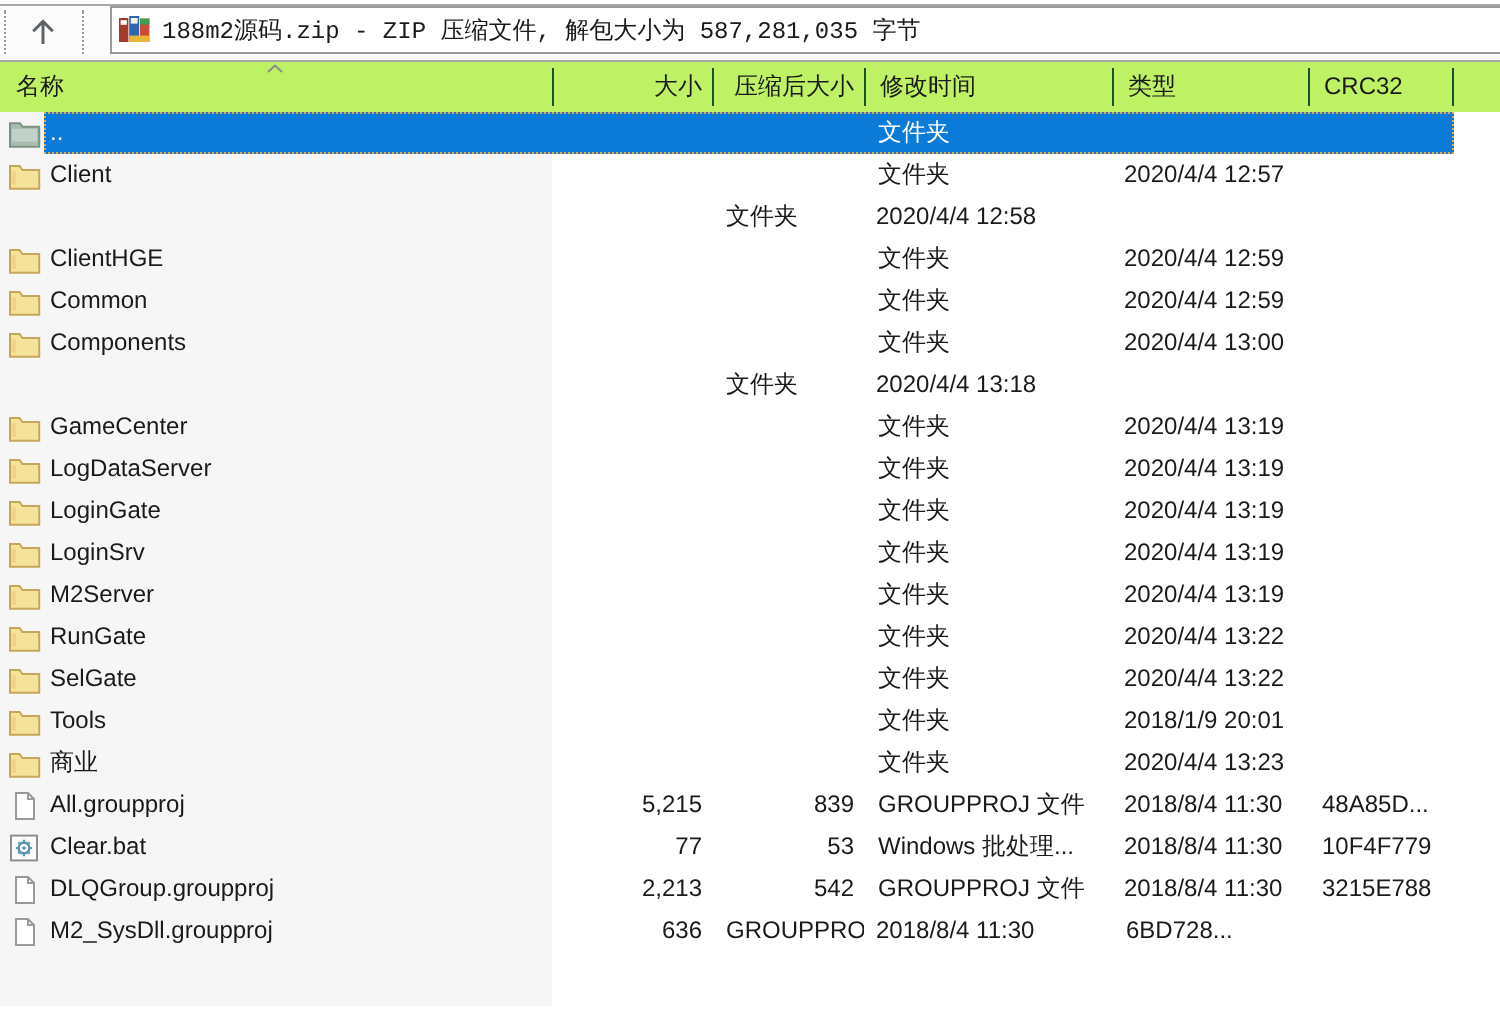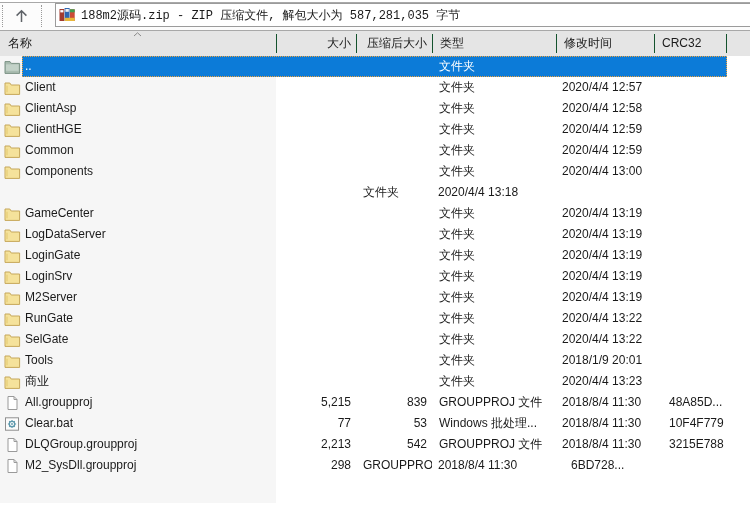--- a/index.html
+++ b/index.html
@@ -19,21 +19,21 @@
     display:flex;align-items:center;justify-content:center;
   }
   .address{
     position:absolute;left:55px;top:3px;width:700px;height:24px;
     border:1px solid #9b9b9b;background:#fff;box-sizing:border-box;
     display:flex;align-items:center;gap:5px;padding-left:3px;
     white-space:nowrap;overflow:hidden;
   }
   
   .colheader{
-    position:relative;height:25px;background:#e5e5e5;
+    position:relative;height:25px;background:#bef264;
     display:grid;grid-template-columns:276px 80px 76px 124px 98px 72px 1fr;
     align-items:center;
   }
   .hcell{height:19px;line-height:19px;border-left:1px solid #14532d;overflow:hidden;white-space:nowrap;}
   .hcell.first{border-left:none;padding-left:8px;}
   .hcell.r{text-align:right;padding-right:5px;}
   .hcell.l{padding-left:7px;}
   .sort-caret{position:absolute;left:133px;top:1px;line-height:0;}
   
   .list{position:relative;height:447px;background:#fff;overflow:hidden;}
@@ -41,21 +41,21 @@
   .row{
     position:relative;height:21px;line-height:21px;
     display:grid;grid-template-columns:276px 80px 76px 124px 98px 72px 1fr;
   }
   .cell{position:relative;z-index:1;white-space:nowrap;overflow:hidden;}
   .name-cell{display:flex;align-items:center;padding-left:4px;}
   .name-cell .ic{width:17px;height:16px;flex:0 0 17px;margin-right:4px;line-height:0;}
   .num{text-align:right;padding-right:5px;}
   .type-cell{padding-left:7px;}
   .mod-cell{padding-left:6px;}
-  .crc-cell{padding-left:7px;margin-left:8px;}
+  .crc-cell{padding-left:7px;}
   .selbg{
     position:absolute;left:22px;right:23px;top:0;bottom:0;z-index:0;
     background:#0c7bd8;border:1px dotted #eda33f;box-sizing:border-box;
   }
   .row.selected .name-cell,.row.selected .type-cell,
   .row.selected .num,.row.selected .mod-cell,.row.selected .crc-cell{color:#fff;}
   svg{display:block;}
 </style>
 </head>
 <body>
@@ -89,22 +89,22 @@
 
 <div class="colheader">
   <span class="sort-caret">
     <svg width="9" height="5" viewBox="0 0 9 5">
       <path d="M1 4 L4.5 0.8 L8 4" fill="none" stroke="#8a8a8a" stroke-width="1"></path>
     </svg>
   </span>
   <div class="hcell first">名称</div>
   <div class="hcell r">大小</div>
   <div class="hcell r">压缩后大小</div>
+  <div class="hcell l">修改时间</div>
   <div class="hcell l">类型</div>
-  <div class="hcell l">修改时间</div>
   <div class="hcell l">CRC32</div>
   <div class="hcell"></div>
 </div>
 
 <div class="list">
   <div class="name-shade"></div>
   <div id="rows">
       <div class="row selected">
         <div class="selbg"></div>
         <div class="cell name-cell">
@@ -134,29 +134,20 @@
           <span>Client</span>
         </div>
         <div class="cell num size-cell"></div>
         <div class="cell num packed-cell"></div>
         <div class="cell type-cell">文件夹</div>
         <div class="cell mod-cell">2020/4/4 12:57</div>
         <div class="cell crc-cell"></div>
         <div class="cell"></div>
       </div>
       <div class="row">
-        <div class="cell name-cell">
-          <span class="ic">
-            <svg width="17" height="16" viewBox="0 0 17 16">
-              <path d="M1 3 h4.8 l1.4 2 H15.6 v9.4 H1 z" fill="#f5e29b" stroke="#c6a75a" stroke-width="1"></path>
-              <rect x="1.7" y="5.7" width="2.3" height="6.6" fill="#ecd584"></rect>
-            </svg>
-          </span>
-          <span>ClientAsp</span>
-        </div>
         <div class="cell num size-cell"></div>
         <div class="cell num packed-cell"></div>
         <div class="cell type-cell">文件夹</div>
         <div class="cell mod-cell">2020/4/4 12:58</div>
         <div class="cell crc-cell"></div>
         <div class="cell"></div>
       </div>
       <div class="row">
         <div class="cell name-cell">
           <span class="ic">
@@ -427,20 +418,20 @@
       <div class="row">
         <div class="cell name-cell">
           <span class="ic">
             <svg width="17" height="16" viewBox="0 0 17 16">
               <path d="M4 1.5 h6 l3 3 v10 H4 z" fill="#ffffff" stroke="#9a9a9a" stroke-width="1"></path>
               <path d="M10 1.5 v3 h3" fill="none" stroke="#9a9a9a" stroke-width="1"></path>
             </svg>
           </span>
           <span>M2_SysDll.groupproj</span>
         </div>
-        <div class="cell num packed-cell">298</div>
+        <div class="cell num packed-cell">636</div>
         <div class="cell type-cell">GROUPPROJ 文件</div>
         <div class="cell mod-cell">2018/8/4 11:30</div>
         <div class="cell crc-cell">6BD728...</div>
         <div class="cell"></div>
       </div>
     </div>
 </div>
 
 </body></html>

